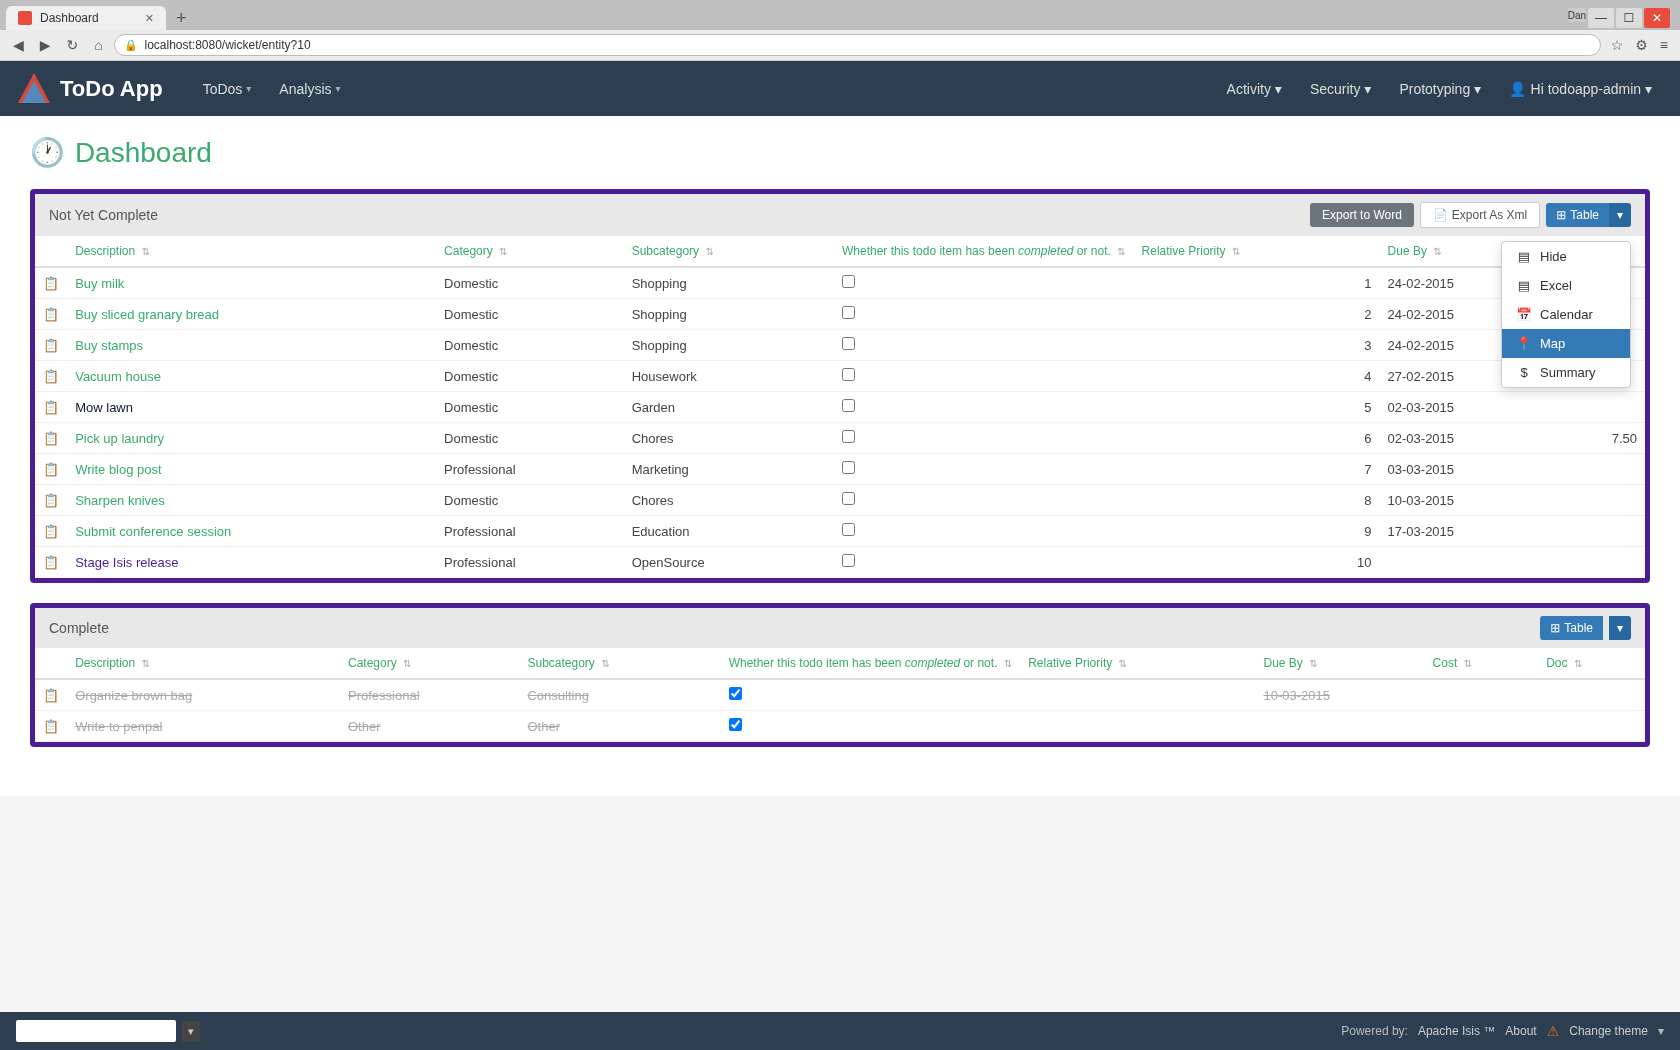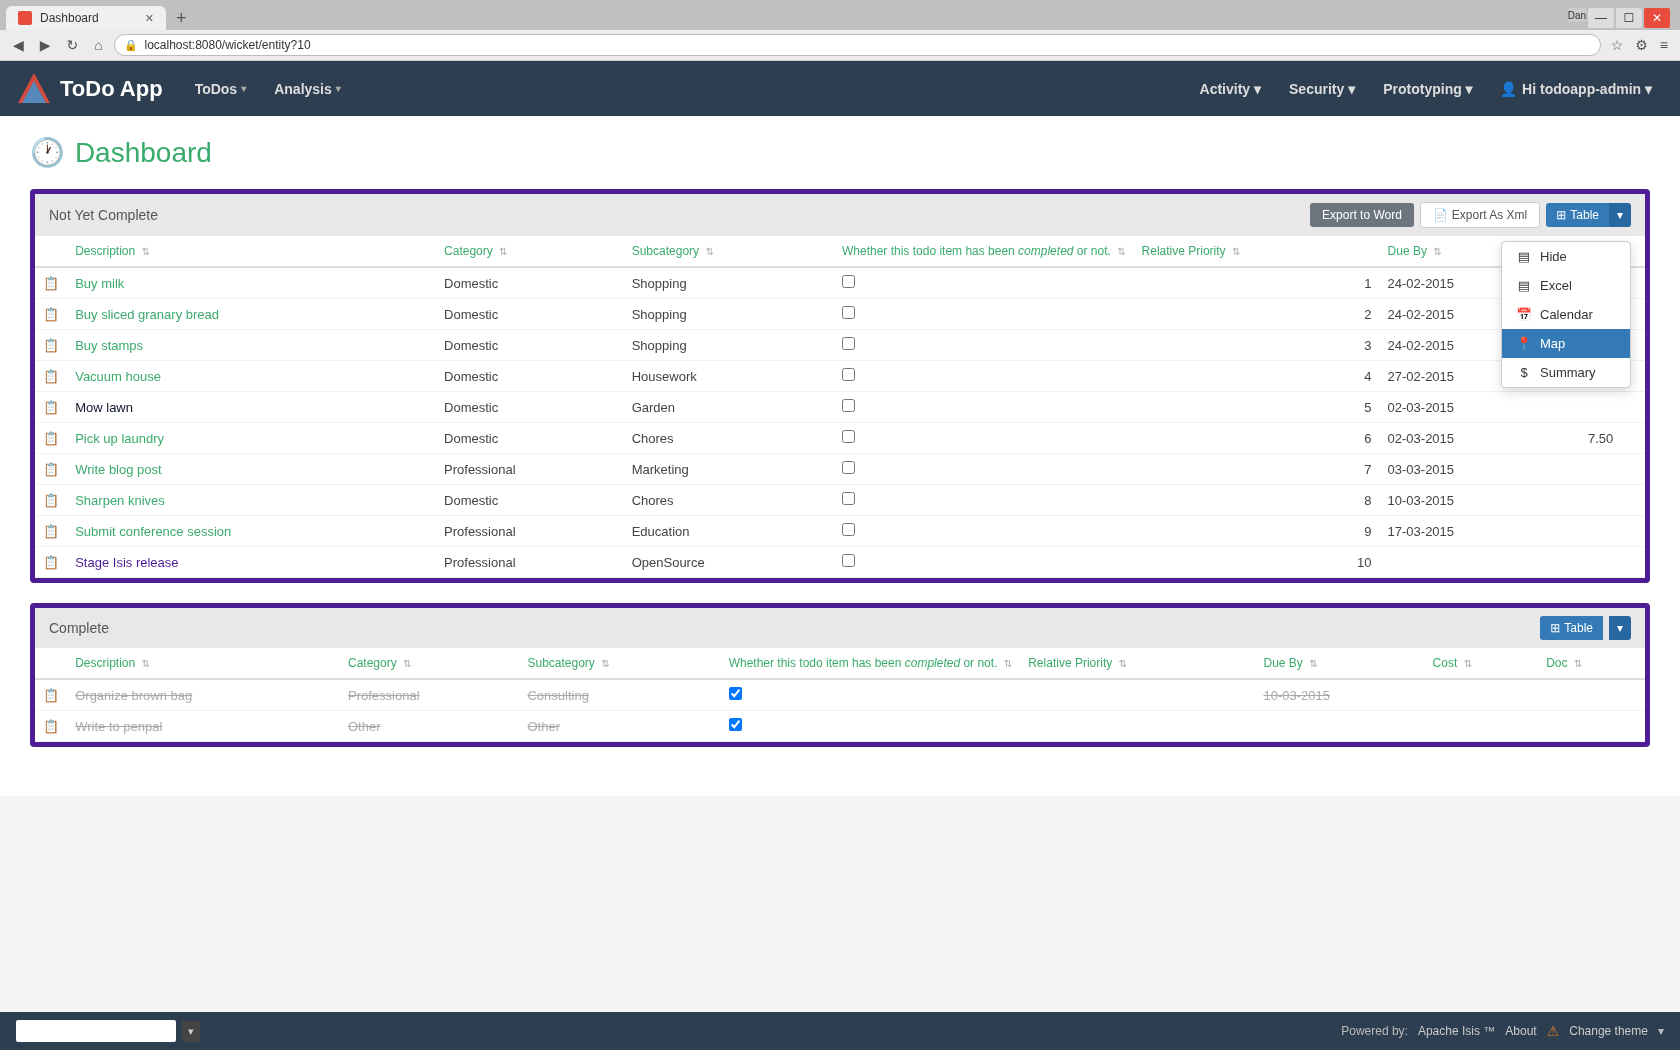--- a/index.html
+++ b/index.html
@@ -19,24 +19,24 @@
     .browser-toolbar { display: flex; align-items: center; background: #ececec; padding: 4px 8px; gap: 6px; border-bottom: 1px solid #ccc; }
     .nav-btn { background: none; border: none; color: #555; cursor: pointer; font-size: 14px; padding: 2px 5px; }
     .nav-btn:disabled { color: #aaa; }
     .address-bar { flex: 1; display: flex; align-items: center; background: white; border: 1px solid #bbb; border-radius: 12px; padding: 3px 10px; gap: 6px; font-size: 12px; color: #333; }
     .address-bar .lock-icon { color: #888; font-size: 11px; }
     .toolbar-icons { display: flex; gap: 4px; }
     .toolbar-icons span { font-size: 14px; color: #555; cursor: pointer; padding: 2px 4px; }
 
     
     .app-navbar { background: #2c3e50; color: white; display: flex; align-items: center; padding: 0 16px; height: 55px; }
-    .app-logo { display: flex; align-items: center; gap: 8px; margin-right: 20px; }
+    .app-logo { display: flex; align-items: center; gap: 8px; margin-right: 28px; }
     .app-logo-text { font-size: 22px; font-weight: bold; color: white; }
     .nav-menu { display: flex; align-items: center; gap: 4px; }
-    .nav-item { color: #ddd; padding: 8px 12px; cursor: pointer; display: flex; align-items: center; gap: 4px; font-size: 14px; border-radius: 4px; font-weight: bold; }
+    .nav-item { color: #ddd; padding: 8px 12px; cursor: pointer; display: flex; align-items: center; gap: 4px; font-size: 14px; border-radius: 4px; }
     .nav-caret { font-size: 10px; color: #aaa; }
     .nav-right { margin-left: auto; display: flex; align-items: center; gap: 4px; }
     .nav-user { display: flex; align-items: center; gap: 4px; }
 
     
     .page-content { background: white; min-height: 680px; padding: 20px 30px; }
     .page-title { display: flex; align-items: center; gap: 10px; margin-bottom: 20px; }
     .page-title-icon { font-size: 28px; color: #555; }
     .page-title-text { font-size: 28px; color: #3aab6d; font-weight: normal; }
 
@@ -61,21 +61,21 @@
     
     .data-table { width: 100%; border-collapse: collapse; }
     .data-table th { color: #3aab6d; font-weight: 500; padding: 8px 8px; border-bottom: 2px solid #ddd; text-align: left; font-size: 12px; cursor: pointer; white-space: nowrap; }
     .data-table th .sort-icon { color: #aaa; font-size: 10px; margin-left: 3px; }
     .data-table td { padding: 7px 8px; border-bottom: 1px solid #f0f0f0; font-size: 13px; color: #444; }
     .td-icon { color: #888; font-size: 14px; width: 24px; }
     .td-checkbox { width: 20px; }
     .td-checkbox input { cursor: pointer; }
     .td-priority { color: #aaa; text-align: right; }
     .td-date { color: #888; font-size: 12px; }
-    .td-cost { text-align: center; }
+    .td-cost { text-align: right; }
     .strikethrough td { text-decoration: line-through; color: #aaa; }
     .strikethrough td.td-icon { text-decoration: none; }
     .strikethrough td.td-checkbox { text-decoration: none; }
 
     
     .complete-section .section-header { background: #e8e8e8; }
 
     
     .app-footer { background: #2c3e50; color: #aaa; padding: 8px 16px; display: flex; align-items: center; justify-content: space-between; font-size: 12px; position: fixed; bottom: 0; width: 100%; }
     .footer-left { display: flex; align-items: center; gap: 6px; }

